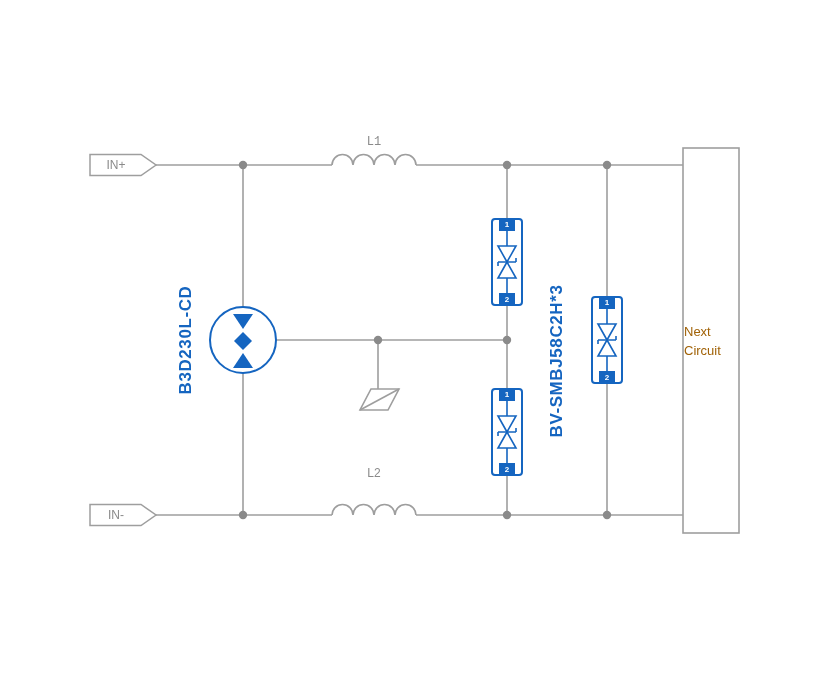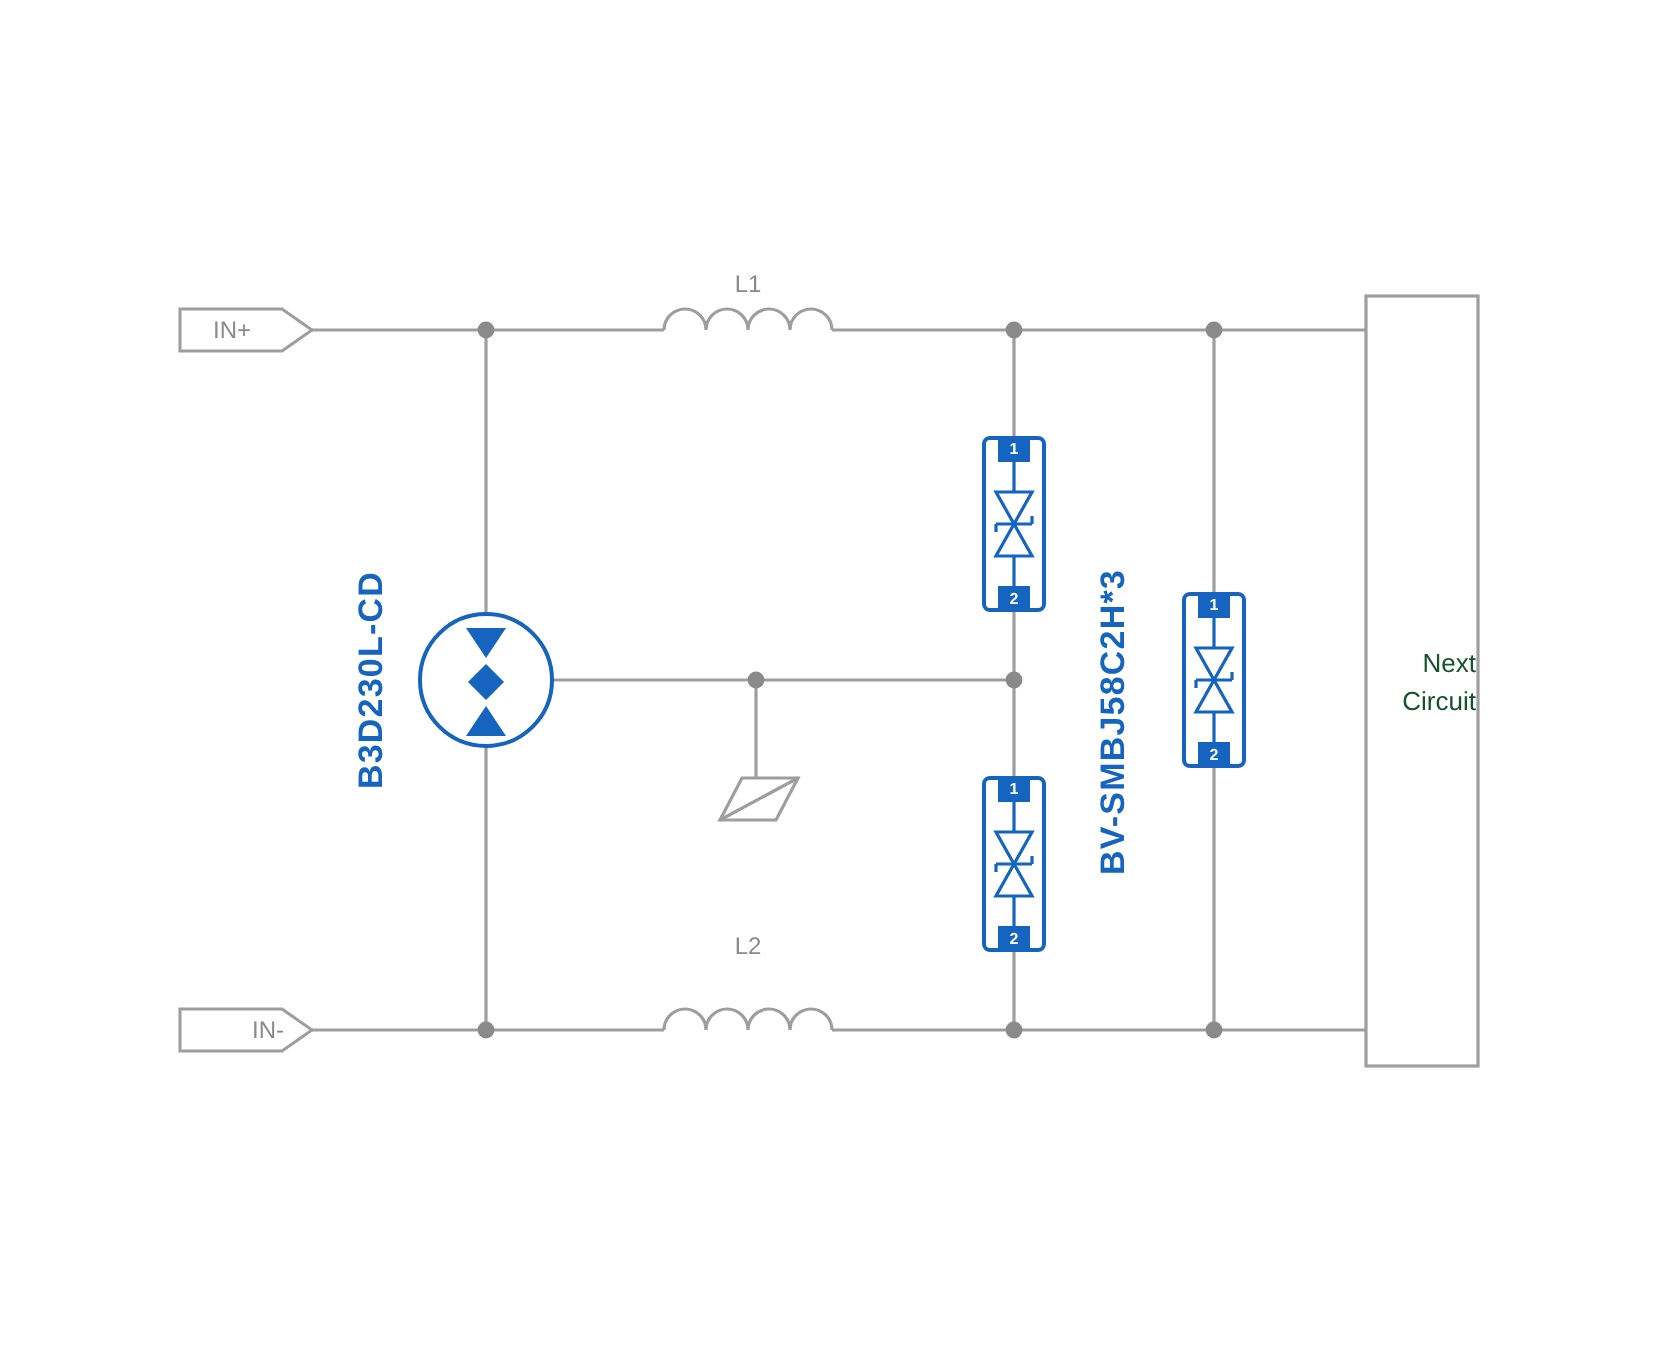--- a/index.html
+++ b/index.html
@@ -7,21 +7,21 @@
     position:relative;width:832px;height:675px;background:#ffffff;
     font-family:"Liberation Sans","DejaVu Sans",sans-serif;overflow:hidden;
   }
   #stage svg{position:absolute;left:0;top:0;}
   .lbl{position:absolute;color:#8a8a8a;font-size:12px;line-height:14px;text-align:center;white-space:nowrap;}
   .blue-vert{
     position:absolute;color:#1565c0;font-size:17px;font-weight:600;letter-spacing:.6px;
     text-align:center;transform:rotate(-90deg);white-space:nowrap;line-height:24px;
   }
   .next-lbl{
-    position:absolute;color:#14532d;font-size:13px;line-height:19px;text-align:right;white-space:normal;
+    position:absolute;color:#a16207;font-size:13px;line-height:19px;text-align:left;white-space:normal;
   }
   .pin{
     position:absolute;width:16px;height:13px;color:#ffffff;font-size:8px;line-height:13px;
     text-align:center;font-weight:600;
   }
 </style>
 </head>
 <body>
 
 <div id="stage">
@@ -117,23 +117,23 @@
       <circle cx="607" cy="165" r="4.2"></circle>
       <circle cx="243" cy="515" r="4.2"></circle>
       <circle cx="507" cy="515" r="4.2"></circle>
       <circle cx="607" cy="515" r="4.2"></circle>
       <circle cx="378" cy="340" r="4.2"></circle>
       <circle cx="507" cy="340" r="4.2"></circle>
     </g>
   </svg>
 
   <span class="lbl" style="left:90px;top:158px;width:52px;">IN+</span>
-  <span class="lbl" style="left:90px;top:508px;width:52px;text-align:right;">IN-</span>
+  <span class="lbl" style="left:90px;top:508px;width:52px;">IN-</span>
 
-  <span class="lbl" style="left:354px;top:135px;width:40px;">L1</span>
+  <span class="lbl" style="left:354px;top:135px;width:40px;font-family:Liberation Mono, monospace;">L1</span>
   <span class="lbl" style="left:354px;top:466px;width:40px;">L2</span>
 
   <span class="blue-vert" style="left:86px;top:328px;width:200px;">B3D230L-CD</span>
   <span class="blue-vert" style="left:447px;top:349px;width:220px;">BV-SMBJ58C2H*3</span>
 
   <span class="next-lbl" style="left:684px;top:322px;width:54px;">Next Circuit</span>
 
   <span class="pin" style="left:499px;top:218px;">1</span>
   <span class="pin" style="left:499px;top:293px;">2</span>
   <span class="pin" style="left:499px;top:388px;">1</span>

